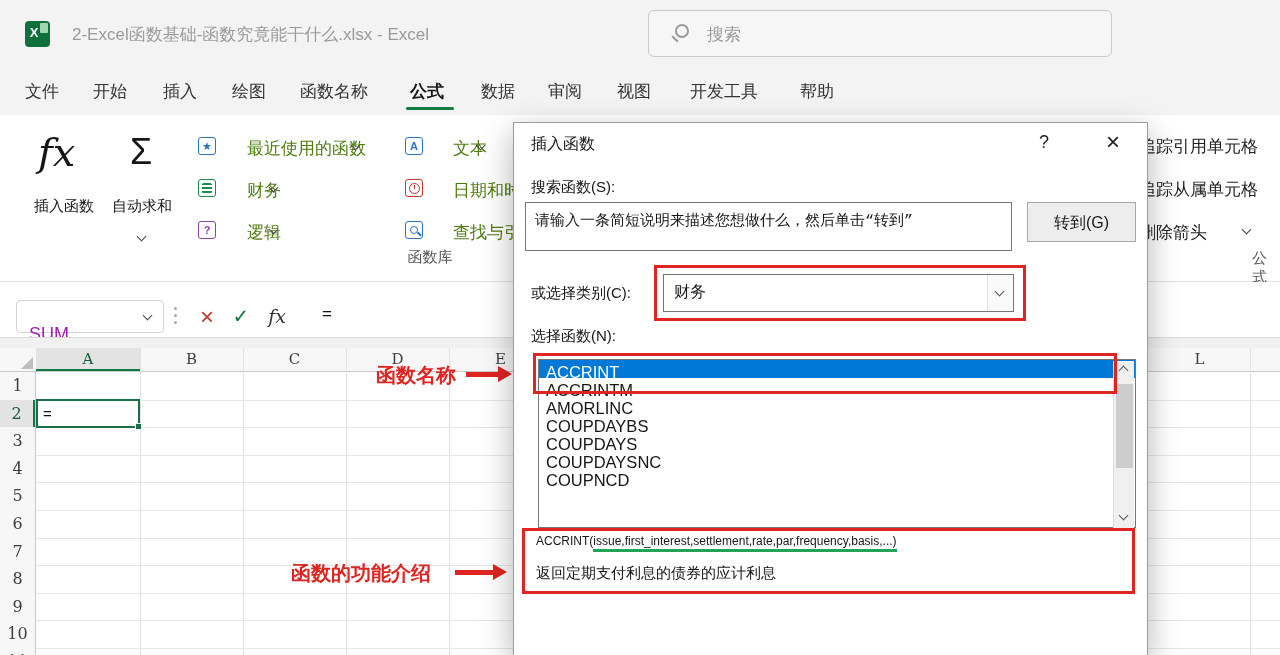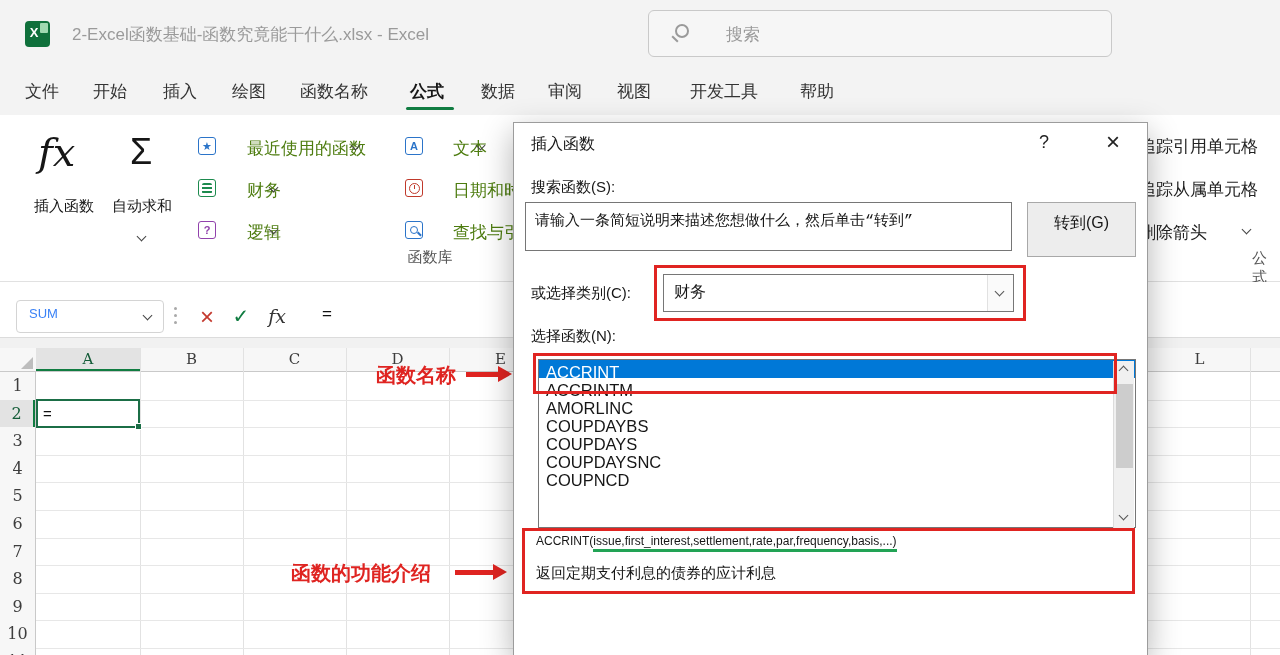--- a/index.html
+++ b/index.html
@@ -13,21 +13,21 @@
 
   
   .titlebar { left:0; top:0; width:1280px; height:68px; background:#f3f3f3; }
   .appicon { left:25px; top:21px; width:25px; height:26px; background:#0f703b; border-radius:4px; }
   .appicon .xglyph { position:absolute; left:0; top:4px; width:18px; text-align:center; color:#fff; font-size:13px; font-weight:bold; }
   .appicon .page { position:absolute; right:2px; top:2px; width:8px; height:10px; background:#9fd8b0; border-radius:1px; }
   .wintitle { left:72px; top:23px; font-size:17px; color:#9a9a9a; }
   .searchbox { left:648px; top:10px; width:464px; height:47px; border:1px solid #c9c9c9; border-radius:6px; background:#f6f6f6; }
   .mag { position:absolute; left:26px; top:13px; width:14px; height:14px; border:2px solid #9a9a9a; border-radius:50%; }
   .mag::after { content:""; position:absolute; left:-6px; top:12px; width:8px; height:2px; background:#9a9a9a; transform:rotate(45deg); }
-  .search-ph { position:absolute; left:58px; top:12px; font-size:17px; color:#9a9a9a;margin-left:19px; }
+  .search-ph { position:absolute; left:58px; top:12px; font-size:17px; color:#9a9a9a; }
 
   
   .tabrow { left:0; top:68px; width:1280px; height:47px; background:#f3f3f3; }
   .tab { position:absolute; top:11px; height:26px; line-height:26px; font-size:17px; color:#333; cursor:default; }
   .tab.active { color:#161616; font-weight:bold; }
   .tab-underline { position:absolute; top:39px; height:3px; background:#107c41; border-radius:2px; }
 
   
   .ribbon { left:0; top:115px; width:1280px; height:167px; background:#fff; border-bottom:1px solid #e1e1e1; }
   .fxbig { left:38px; top:14px; font-family:"DejaVu Serif","Liberation Serif",serif; font-style:italic; font-size:40px; color:#161616; }
@@ -41,21 +41,21 @@
   .coins { width:10px; height:11px; background:repeating-linear-gradient(#1d8a4e 0 2px, #fff 2px 4px); border-radius:2px; }
   .clockicon { width:11px; height:11px; border:1.6px solid #c0392b; border-radius:50%; position:relative; }
   .clockicon::after { content:""; position:absolute; left:4px; top:1px; width:1.6px; height:4px; background:#c0392b; }
   .lookicon { width:8px; height:8px; border:1.6px solid #2b74c9; border-radius:50%; position:relative; }
   .lookicon::after { content:""; position:absolute; left:6px; top:6px; width:5px; height:1.6px; background:#2b74c9; transform:rotate(45deg); }
   .auditrow { position:absolute; font-size:17px; color:#222; white-space:nowrap; }
 
   
   .fbar { left:0; top:282px; width:1280px; height:55px; background:#fff; }
   .namebox { position:absolute; left:16px; top:18px; width:148px; height:33px; border:1px solid #d4d4d4; border-radius:4px; background:#fff; }
-  .namebox .val { position:absolute; left:12px; top:5px; font-size:13px; color:#3b82f6; }
+  .namebox .val { position:absolute; left:12px; top:23px; font-size:18px; color:#a21caf; }
   .namebox .chev { position:absolute; right:12px; top:11px; }
   .vdots { position:absolute; left:174px; top:25px; }
   .vdots i { display:block; width:3px; height:3px; border-radius:50%; background:#a9a9a9; margin-bottom:4px; }
   .fbtn { position:absolute; top:18px; height:33px; width:30px; text-align:center; line-height:33px; }
   .cancelx { color:#c43a2f; font-size:24px; }
   .enterck { color:#107c41; font-size:20px; font-weight:bold; }
   .fxsmall { font-family:"DejaVu Serif","Liberation Serif",serif; font-style:italic; font-size:19px; color:#333; }
   .fval { position:absolute; left:322px; top:22px; font-size:17px; color:#111; }
 
   
@@ -73,21 +73,21 @@
   .activecell .cv { position:absolute; left:5px; top:4px; font-size:15px; color:#111; }
   .fillhandle { position:absolute; right:-4px; bottom:-4px; width:7px; height:7px; background:#1b6e46; border:1px solid #fff; }
 
   
   .dialog { left:513px; top:122px; width:635px; height:534px; background:#fff; border:1px solid #9c9c9c; box-shadow:0 10px 30px rgba(0,0,0,.30); z-index:10; }
   .dlg-title { position:absolute; left:17px; top:11px; font-size:16px; color:#161616; }
   .dlg-help { position:absolute; left:518px; top:9px; width:24px; text-align:center; font-size:18px; color:#222; }
   .dlg-close { position:absolute; left:586px; top:5px; width:26px; text-align:center; font-size:24px; color:#222; }
   .dlg-label { position:absolute; font-size:15px; color:#161616; }
   .dlg-input { position:absolute; left:11px; top:79px; width:487px; height:49px; border:1px solid #767676; background:#fff; font-size:15px; color:#161616; padding:8px 9px; line-height:1.45;font-family:Liberation Mono, monospace; }
-  .gobtn { position:absolute; left:513px; top:79px; width:109px; height:55px; background:#ededed; border:1px solid #a8a8a8; text-align:center; line-height:39px; font-size:16px; color:#161616; }
+  .gobtn { position:absolute; left:513px; top:79px; width:109px; height:40px; background:#ededed; border:1px solid #a8a8a8; text-align:center; line-height:39px; font-size:16px; color:#161616; }
   .catdrop { position:absolute; left:149px; top:151px; width:351px; height:38px; border:1px solid #767676; background:#fff; }
   .catdrop .val { position:absolute; left:10px; top:7px; font-size:16px; }
   .catdrop .chevbox { position:absolute; right:0; top:0; width:26px; height:36px; background:#fafafa; border-left:1px solid #e1e1e1; }
   .catdrop .chevbox .chev { position:absolute; left:8px; top:13px; border-color:#555; }
   .listbox { position:absolute; left:24px; top:236px; width:598px; height:169px; border:1px solid #767676; background:#fff; }
   .fitem { height:18px; line-height:24px; padding-left:7px; font-size:16.5px; color:#161616; white-space:nowrap; overflow:hidden; }
   .fitem.sel { background:#0078d7; color:#fff; }
   .scrollbar { position:absolute; right:1px; top:1px; width:21px; height:167px; background:#f0f0f0; border-left:1px solid #dcdcdc; }
   .scr-up { position:absolute; top:6px; left:6px; border-color:#555; }
   .scr-dn { position:absolute; bottom:9px; left:6px; border-color:#555; }

